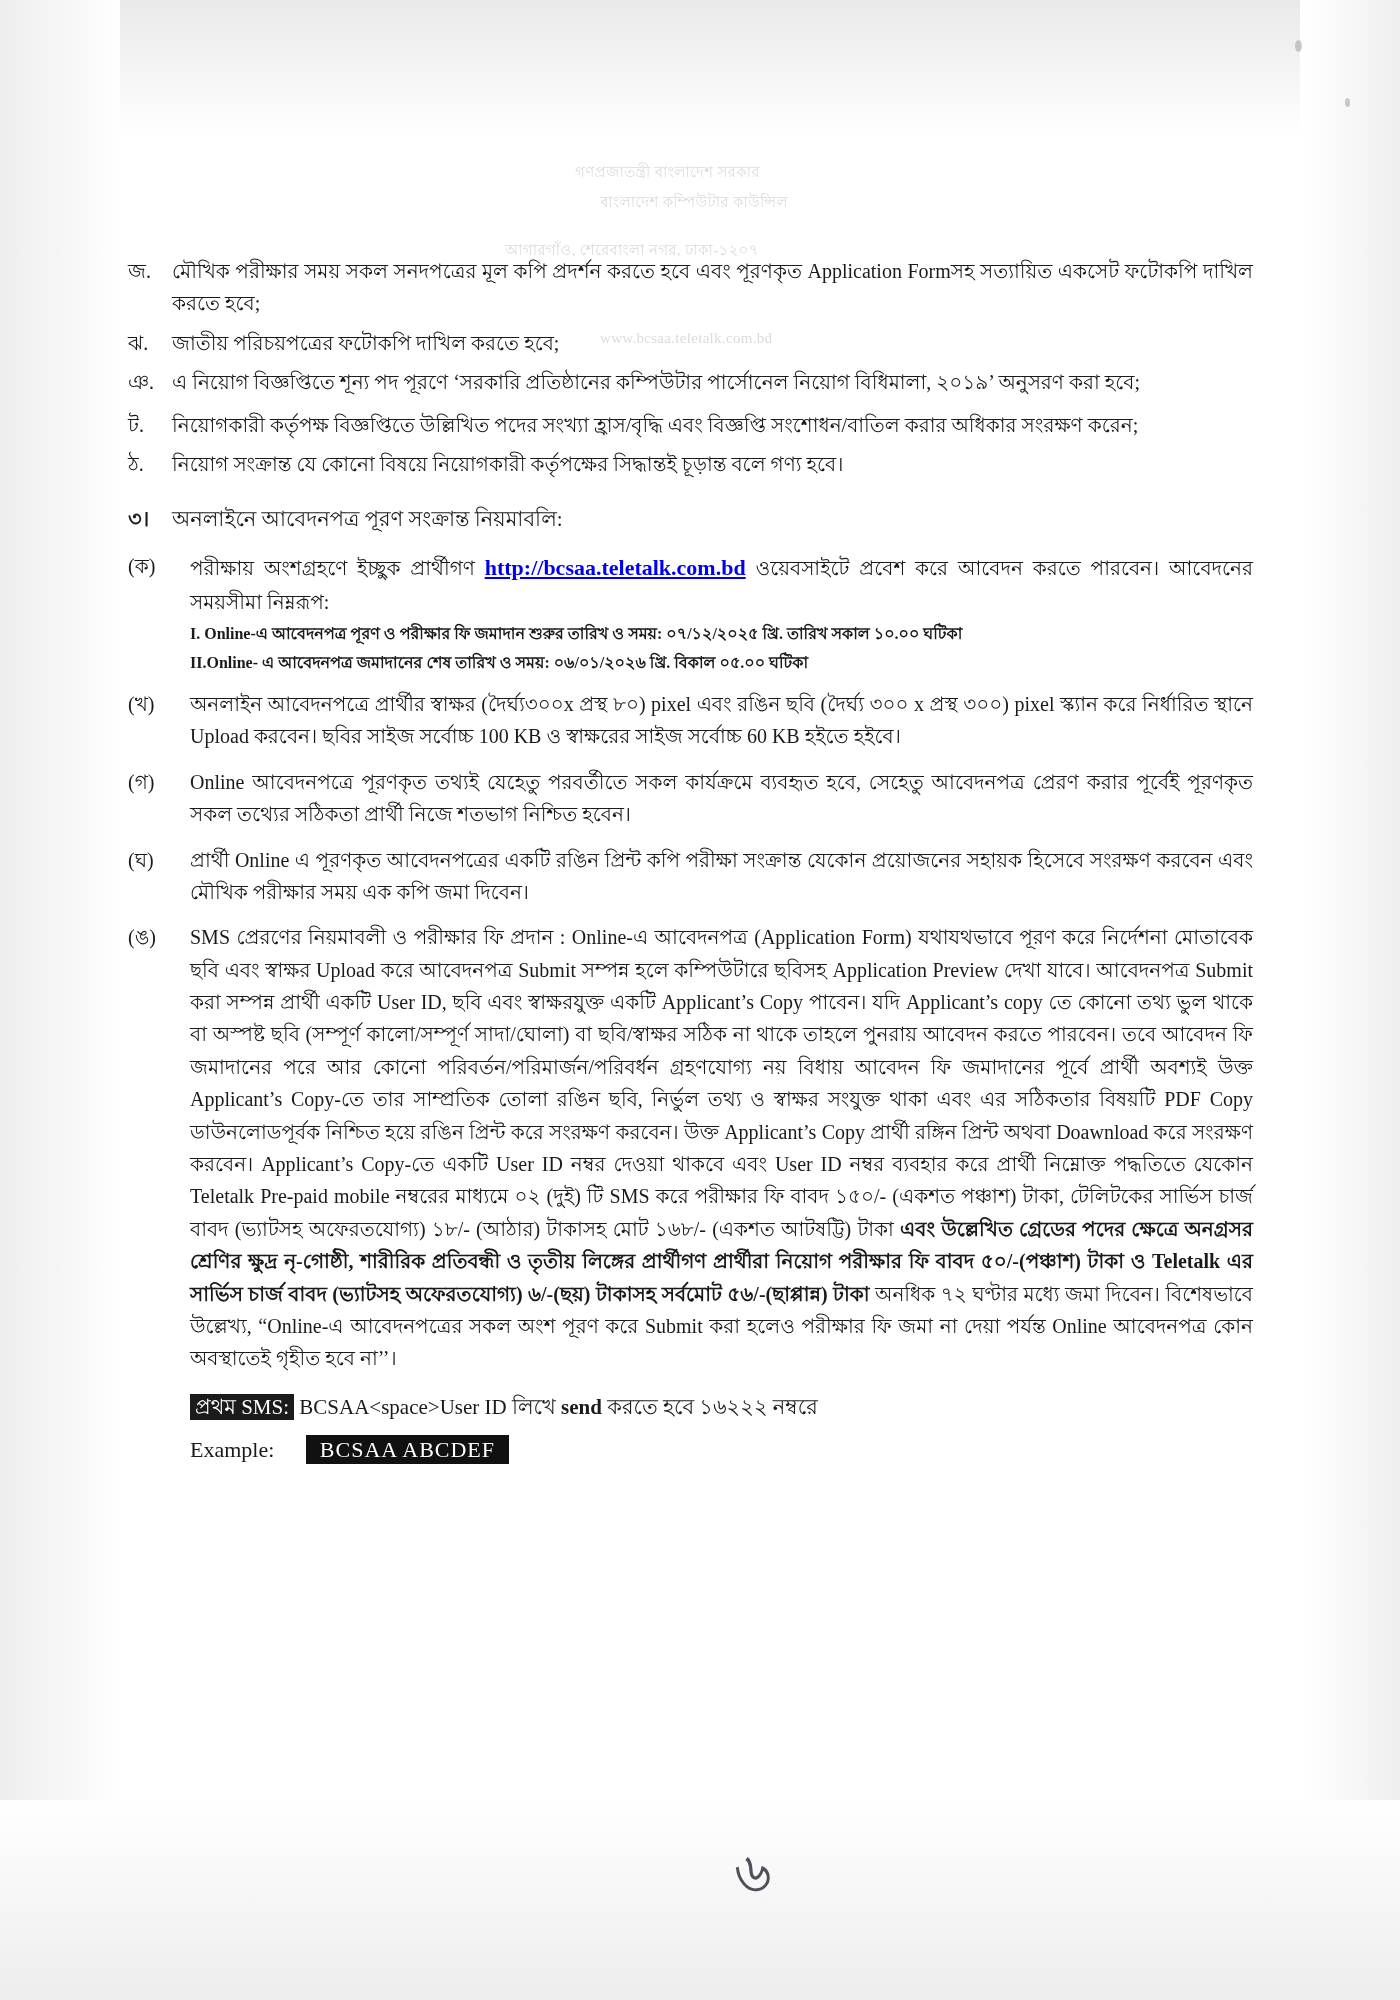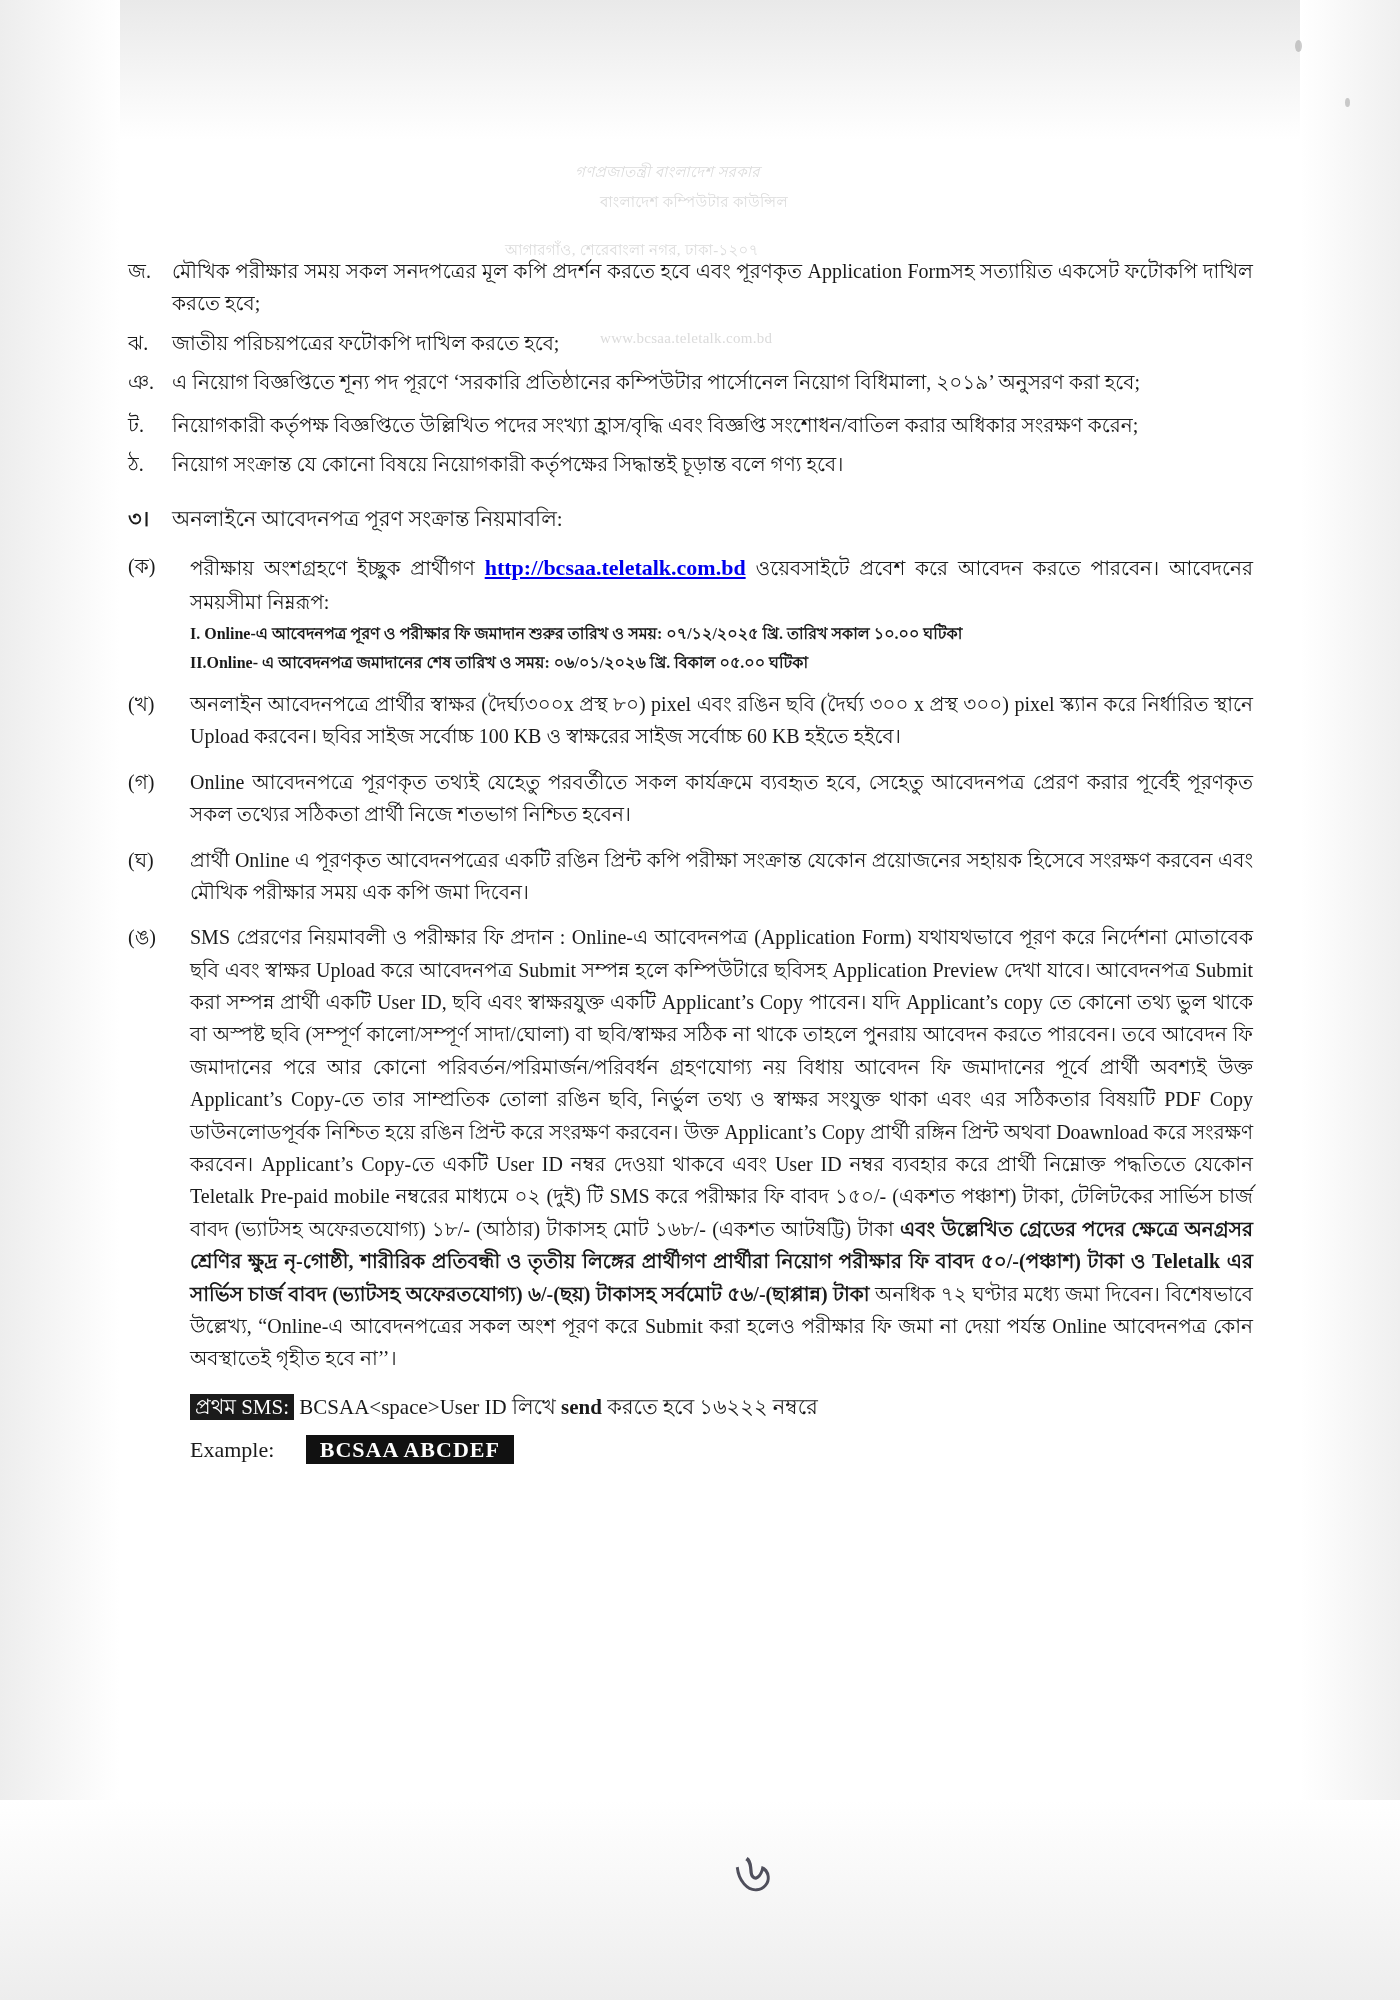--- a/index.html
+++ b/index.html
@@ -121,21 +121,21 @@
   .example-row {
     margin-top: 8px;
     font-size: 22px;
   }
   .example-code {
     background: #111111;
     color: #ffffff;
     padding: 2px 14px;
     margin-left: 26px;
     letter-spacing: 1px;
-    font-weight: bold;
+    font-weight: normal;
   }
 
   .signature {
     position: absolute;
     left: 735px;
     top: 1830px;
     font-size: 56px;
     color: #2b2b3a;
     font-family: "Liberation Serif", serif;
     transform: rotate(-6deg);
@@ -151,21 +151,21 @@
 </head>
 <body>
 
 <div class="page">
 
   <div class="scan-shade-top"></div>
   <div class="scan-shade-left"></div>
   <div class="scan-shade-right"></div>
   <div class="scan-shade-bottom"></div>
 
-  <div class="ghost" style="left:575px; top:160px;font-style:italic;">গণপ্রজাতন্ত্রী বাংলাদেশ সরকার</div>
+  <div class="ghost" style="left:575px; top:160px;">গণপ্রজাতন্ত্রী বাংলাদেশ সরকার</div>
   <div class="ghost" style="left:600px; top:190px;">বাংলাদেশ কম্পিউটার কাউন্সিল</div>
   <div class="ghost" style="left:505px; top:238px;">আগারগাঁও, শেরেবাংলা নগর, ঢাকা-১২০৭</div>
   <div class="ghost" style="left:600px; top:330px;">www.bcsaa.teletalk.com.bd</div>
 
   <div class="speck" style="left:1295px; top:40px; width:7px; height:12px;"></div>
   <div class="speck" style="left:1345px; top:98px; width:5px; height:9px;"></div>
 
   <div class="content">
 
     <div class="row">

